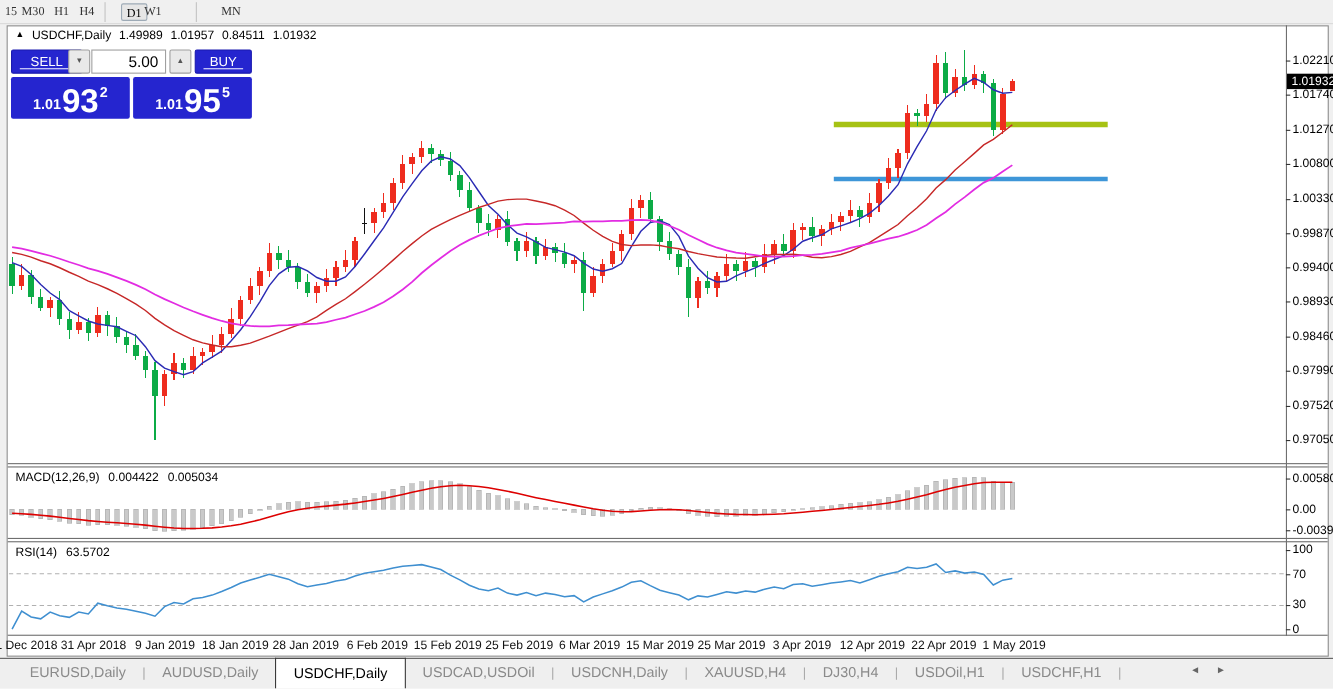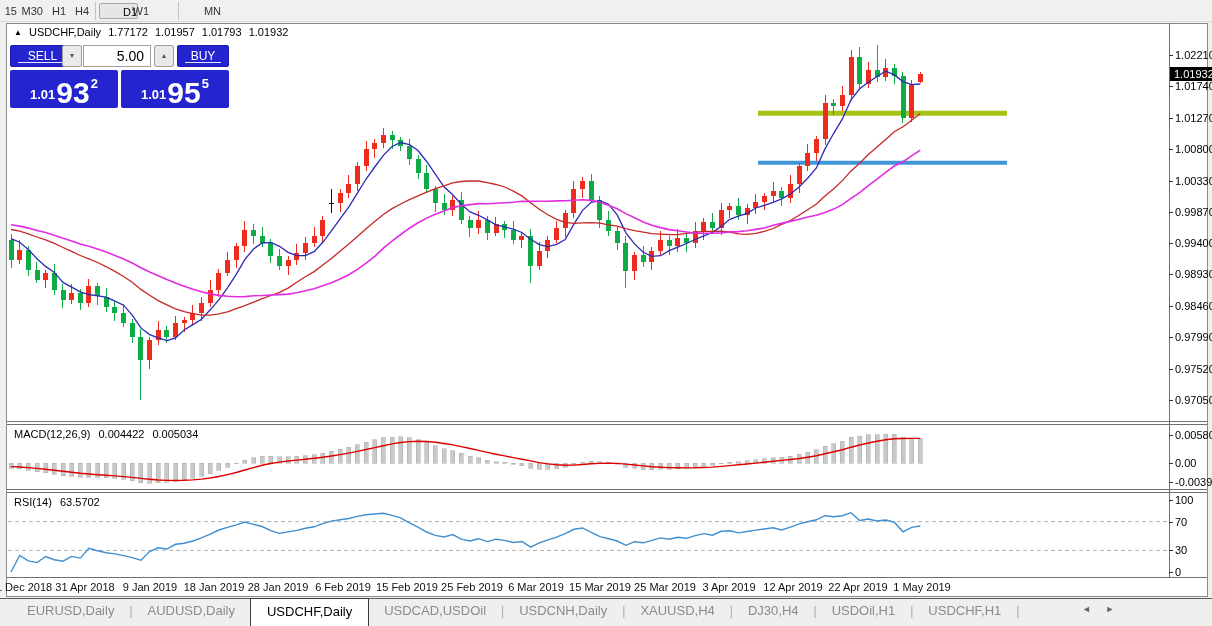--- a/index.html
+++ b/index.html
@@ -2,21 +2,21 @@
 <html><head>
 <meta charset="utf-8">
 <style>
   * { box-sizing: border-box; margin: 0; padding: 0; }
   html,body { width:1212px; height:626px; overflow:hidden; }
   body { font-family:"Liberation Sans", sans-serif; background:#f0f0f0; position:relative; }
   .abs { position:absolute; }
 
   
   #tf-toolbar { left:0; top:0; width:1212px; height:22px; background:#f0f0f0; border-bottom:1px solid #d9d9d9; }
-  .tf-item { position:absolute; top:3px; height:16px; line-height:16px; font-size:11px; color:#333; text-align:right; cursor:default; }
+  .tf-item { position:absolute; top:3px; height:16px; line-height:16px; font-size:11px; color:#333; text-align:center; cursor:default;font-family:Liberation Serif, serif; }
   .tf-item.active { background:#e6e6e6; border:1px solid #9daab6; border-radius:2px; color:#000; }
   .tf-sep { position:absolute; top:2px; width:1px; height:18px; background:#c3c3c3; }
 
   
   #chart-window { left:6px; top:23px; width:1202px; height:574px; background:#ffffff; border:1px solid #8a8a8a; }
 
   #chart-header { left:14px; top:26px; height:14px; font-size:11px; color:#000; white-space:nowrap; }
   #chart-header span { margin-right:4px; }
   #symbol-marker { font-size:8px; position:relative; top:-1px; }
 
@@ -56,35 +56,35 @@
   svg { position:absolute; }
 </style>
 </head>
 <body>
 
 <div class="abs" id="tf-toolbar">
     <div class="tf-item" style="left: 3px; width: 14px;">15</div>
     <div class="tf-item" style="left: 17px; width: 26px;">M30</div>
     <div class="tf-item" style="left: 46px; width: 20px;">H1</div>
     <div class="tf-item" style="left: 69px; width: 20px;">H4</div>
-    <div class="tf-item active" style="left: 99px; width: 39px;">D1</div>
+    <div class="tf-item active" style="left: 110px; width: 24px;">D1</div>
     <div class="tf-item" style="left: 129px; width: 20px;">W1</div>
     <div class="tf-item" style="left: 151px; width: 22px; margin-left: 48px;">MN</div>
     <div class="tf-sep" style="left: 95px;"></div>
     <div class="tf-sep" style="left: 178px;"></div>
   </div>
 
 <div class="abs" id="chart-window"></div>
 
 <div class="abs" id="chart-header">
   <span id="symbol-marker">▲</span>
   <span>USDCHF,Daily</span>
-  <span>1.77172</span>
+  <span>1.49989</span>
   <span>1.01957</span>
-  <span>1.01793</span>
+  <span>0.84511</span>
   <span>1.01932</span>
 </div>
 
 <div class="abs" id="trade-panel">
   <div class="tp-row1">
     <button class="btn-blue" style="left:0;width:65px;">
       <span>SELL</span><span class="ul"></span>
     </button>
     <span class="spin-btn" style="left:52px;">
       <span>▼</span>

